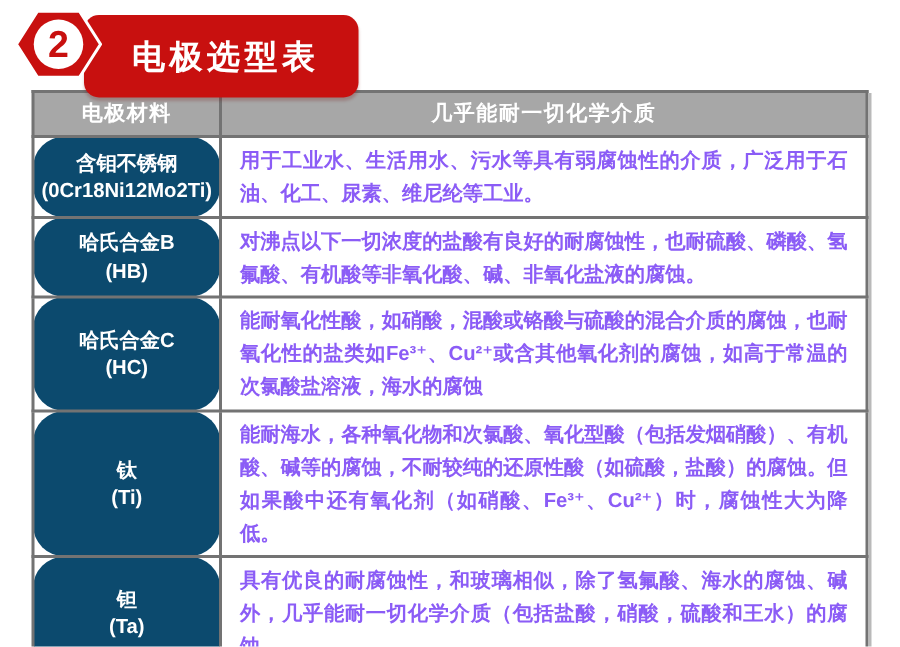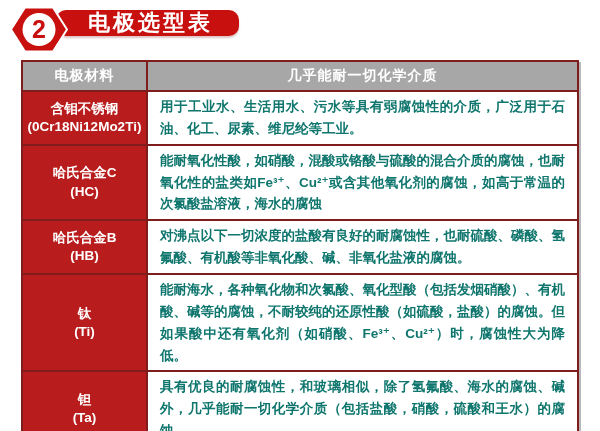--- a/index.html
+++ b/index.html
@@ -14,21 +14,21 @@
   }
   .badge {
     position: absolute;
     left: 10px; top: 6px;
     width: 58px; height: 47px;
     z-index: 2;
   }
   .title-banner {
     position: absolute;
     left: 56px; top: 10px;
-    height: 26px;
+    height: 55px;
     min-width: 156px;
     background: #c8100f;
     border-radius: 10px;
     color: #ffffff;
     font-size: 22px;
     font-weight: bold;
     letter-spacing: 3px;
     display: flex;
     align-items: center;
     justify-content: center;
@@ -38,44 +38,45 @@
     box-shadow: 0 2px 2px rgba(120, 20, 20, 0.25);
   }
   .spec-table {
     margin: 2px 0 0 21px;
     width: 558px;
     border-collapse: collapse;
     table-layout: fixed;
     box-shadow: 2px 2px 0 #b9b9b9;
   }
   .spec-table th, .spec-table td {
-    border: 2px solid #7f1d1d;
+    border: 2px solid #737373;
   }
   .spec-table th {
     background: #a7a7a7;
     color: #ffffff;
     font-size: 14px;
     font-weight: bold;
     padding: 5px 4px;
     letter-spacing: 1px;
   }
   .col-material { width: 125px; }
   td.material-cell {
-    background: #b91c1c;
+    background: #0c4a6e;
     color: #ffffff;
     text-align: center;
     vertical-align: middle;
     font-size: 13.5px;
     font-weight: bold;
     line-height: 1.35;
     padding: 3px 2px;
+    border-radius: 21px;
   }
   td.desc-cell {
     background: #ffffff;
-    color: #0f766e;
+    color: #8b5cf6;
     font-size: 13.5px;
     font-weight: bold;
     line-height: 1.62;
     padding: 4px 12px;
     vertical-align: middle;
     text-align: justify;
   }
   .material-code { display: block; text-align: center; }
 </style>
 </head>
@@ -105,32 +106,32 @@
   <tr>
     <td class="material-cell">
       <span class="material-name">含钼不锈钢</span>
       <span class="material-code">(0Cr18Ni12Mo2Ti)</span>
     </td>
     <td class="desc-cell">用于工业水、生活用水、污水等具有弱腐蚀性的介质，广泛用于石油、化工、尿素、维尼纶等工业。</td>
   </tr>
 
   <tr>
     <td class="material-cell">
+      <span class="material-name">哈氏合金B</span>
+      <span class="material-code">(HB)</span>
+    </td>
+    <td class="desc-cell">对沸点以下一切浓度的盐酸有良好的耐腐蚀性，也耐硫酸、磷酸、氢氟酸、有机酸等非氧化酸、碱、非氧化盐液的腐蚀。</td>
+  </tr>
+
+  <tr>
+    <td class="material-cell">
       <span class="material-name">哈氏合金C</span>
       <span class="material-code">(HC)</span>
     </td>
     <td class="desc-cell">能耐氧化性酸，如硝酸，混酸或铬酸与硫酸的混合介质的腐蚀，也耐氧化性的盐类如Fe³⁺、Cu²⁺或含其他氧化剂的腐蚀，如高于常温的次氯酸盐溶液，海水的腐蚀</td>
-  </tr>
-
-  <tr>
-    <td class="material-cell">
-      <span class="material-name">哈氏合金B</span>
-      <span class="material-code">(HB)</span>
-    </td>
-    <td class="desc-cell">对沸点以下一切浓度的盐酸有良好的耐腐蚀性，也耐硫酸、磷酸、氢氟酸、有机酸等非氧化酸、碱、非氧化盐液的腐蚀。</td>
   </tr>
 
   <tr>
     <td class="material-cell">
       <span class="material-name">钛</span>
       <span class="material-code">(Ti)</span>
     </td>
     <td class="desc-cell">能耐海水，各种氧化物和次氯酸、氧化型酸（包括发烟硝酸）、有机酸、碱等的腐蚀，不耐较纯的还原性酸（如硫酸，盐酸）的腐蚀。但如果酸中还有氧化剂（如硝酸、Fe³⁺、Cu²⁺）时，腐蚀性大为降低。</td>
   </tr>
 

